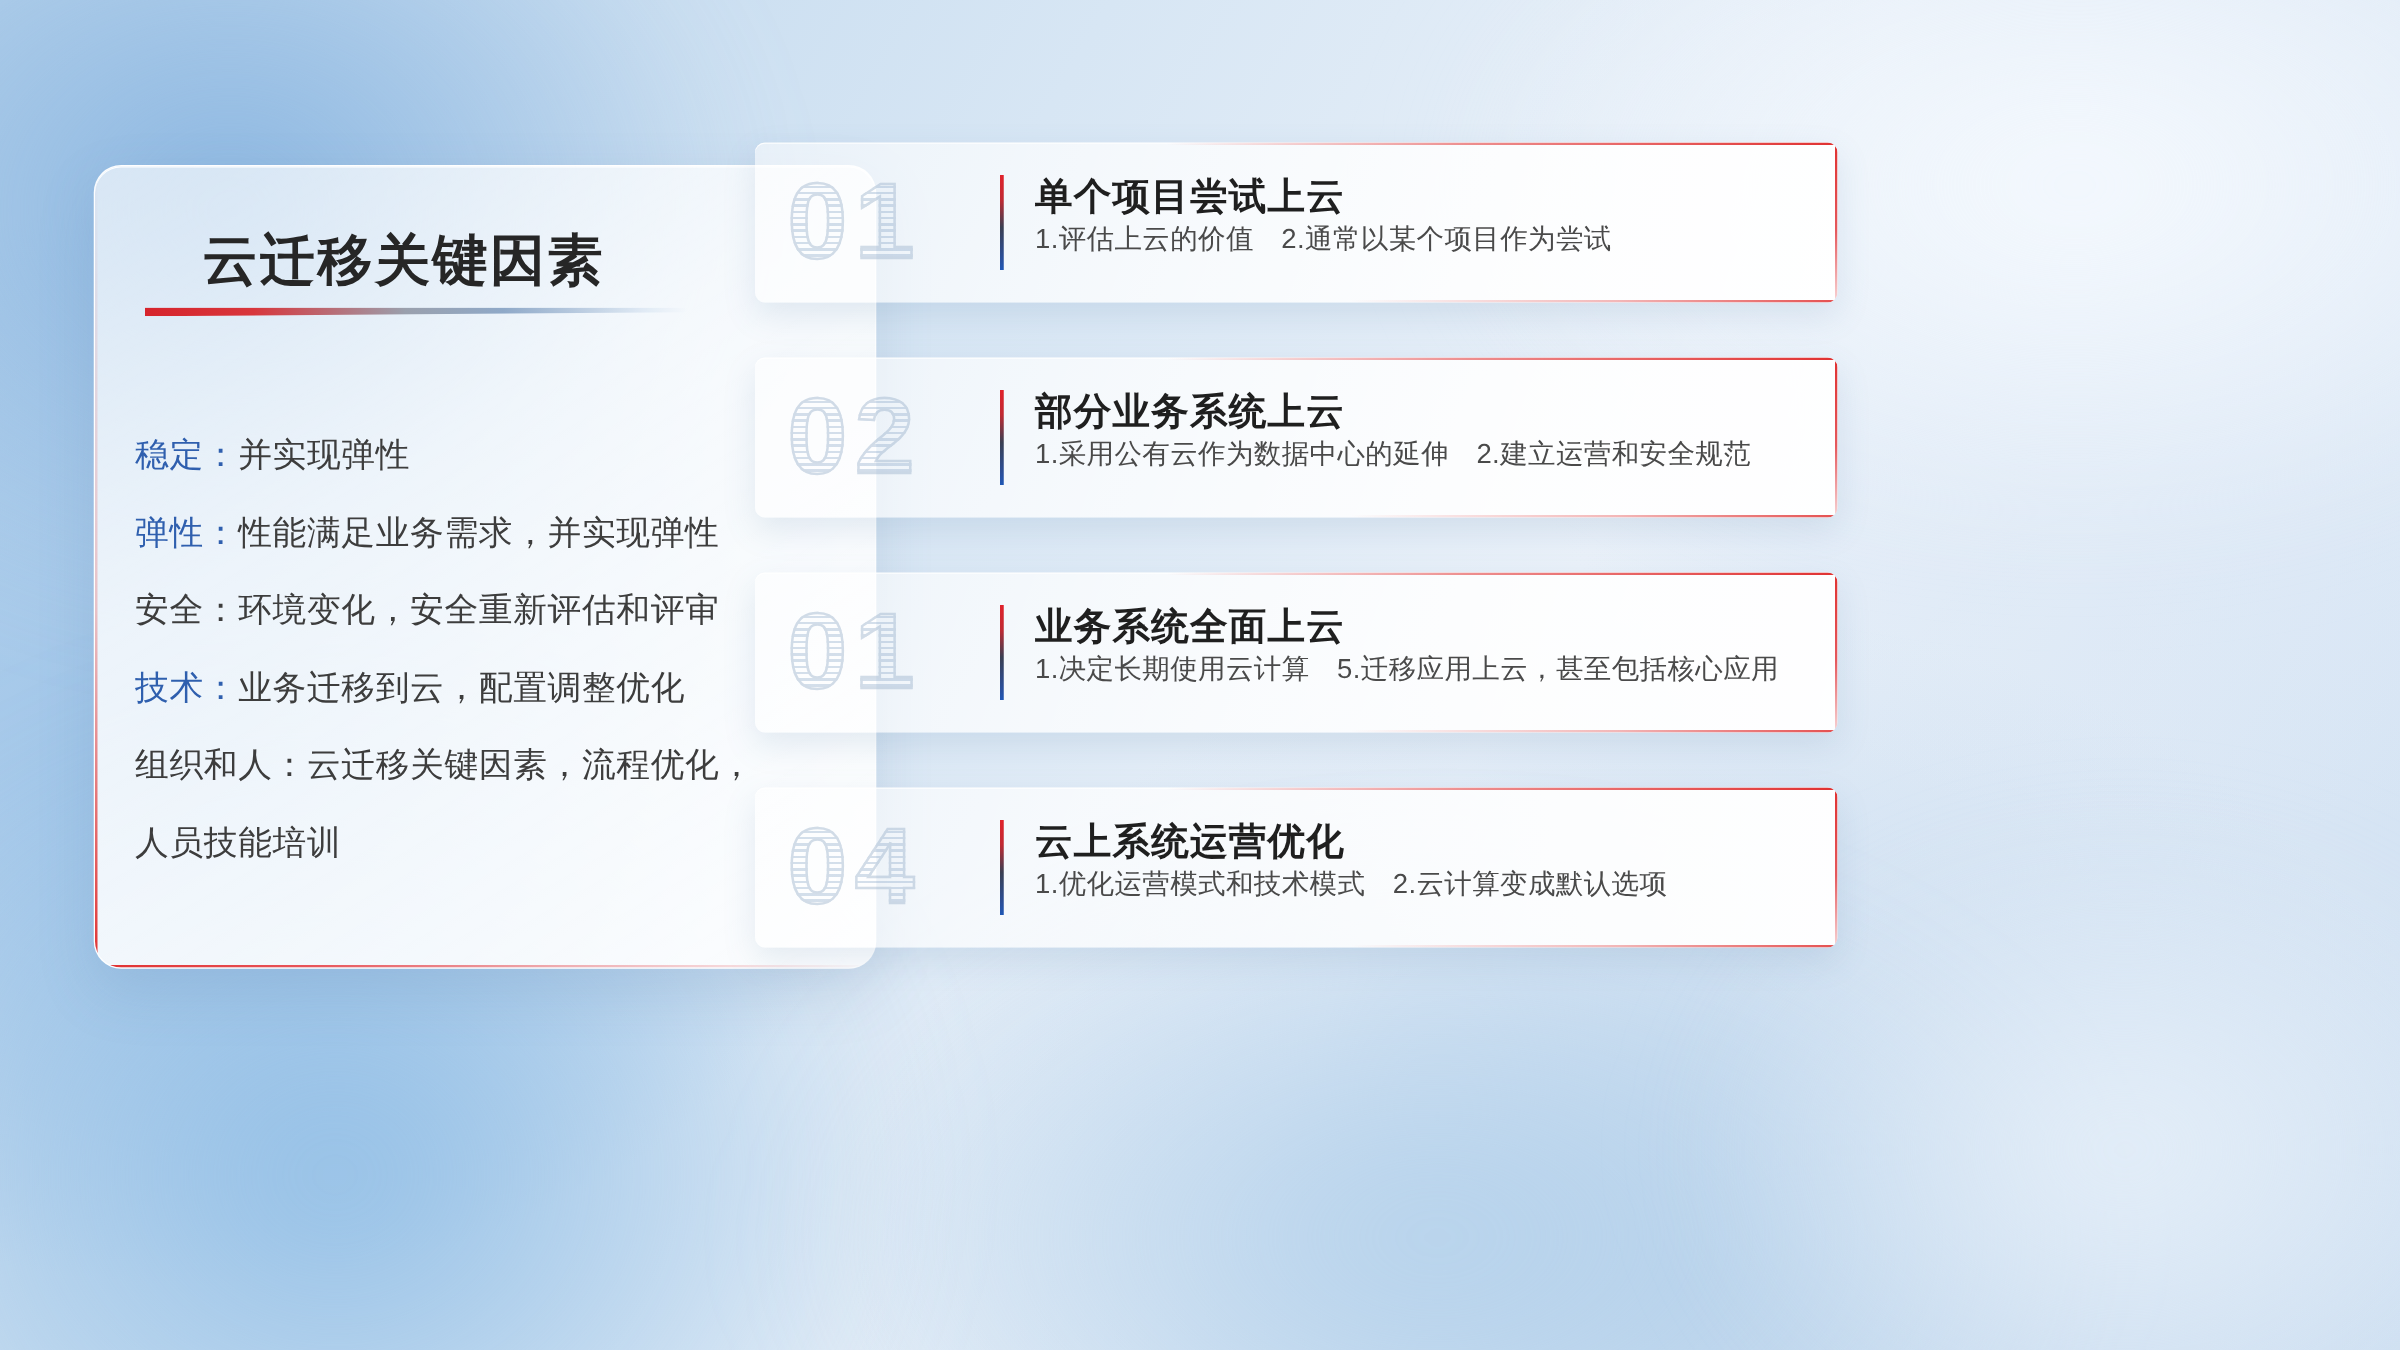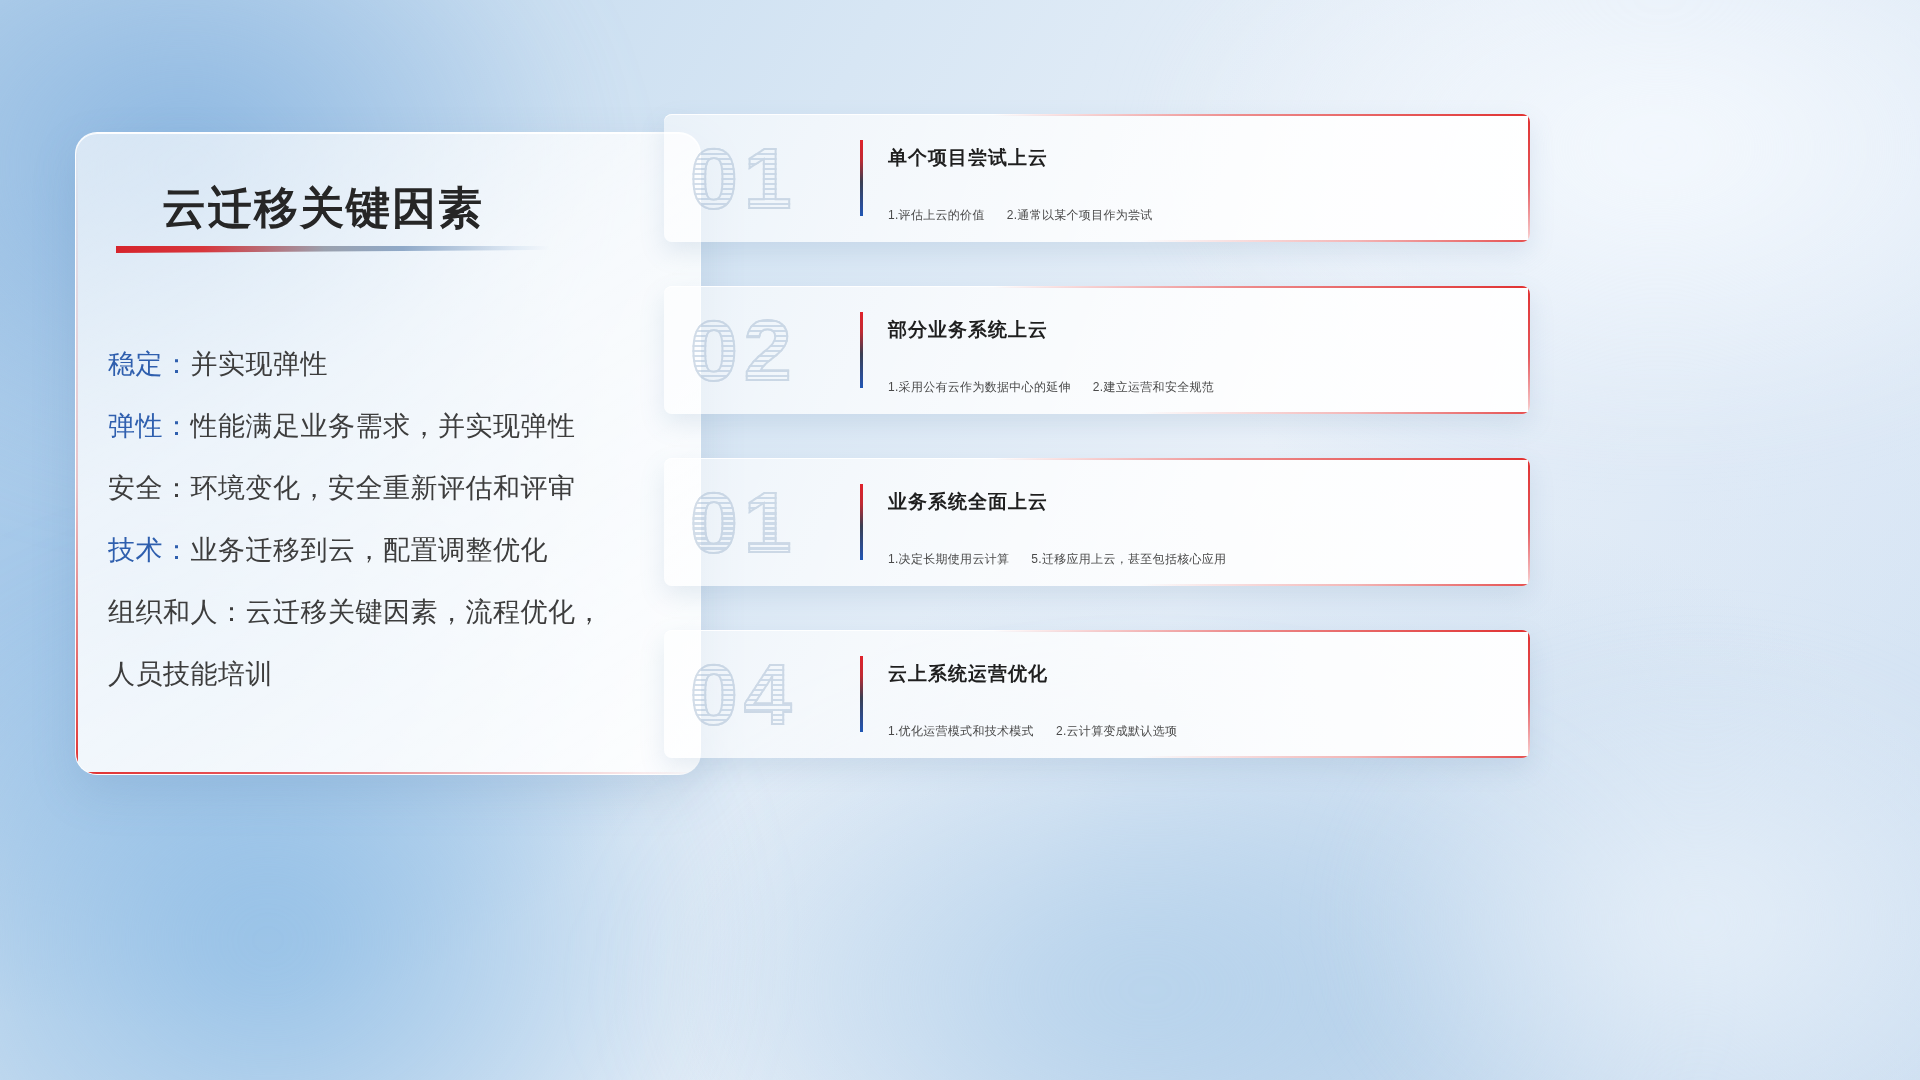--- a/index.html
+++ b/index.html
@@ -76,21 +76,21 @@
   }
   .panel-list { position:absolute; left:32px; top:200px; right:28px; }
   .panel-line {
     font-size:27px; line-height:62px; color:#3d3d3d; white-space:nowrap;
     letter-spacing:.5px;
   }
   .panel-line .lbl { color:#2f5fae; }
   .panel-line .lbl-dark { color:#3d3d3d; }
 
   
-  .cards { position:absolute; left:664px; top:114px; width:866px; }
+  .cards { position:absolute; left:604px; top:114px; width:866px; }
   .step-card {
     position:relative; height:128px; margin-bottom:44px;
     border-radius:8px;
     background:linear-gradient(110deg, rgba(255,255,255,.55) 0%, rgba(255,255,255,.72) 30%, rgba(255,255,255,.92) 72%, rgba(255,255,255,.98) 100%);
     box-shadow:0 10px 26px rgba(90,130,170,.15), inset 0 1px 0 rgba(255,255,255,.9);
     overflow:hidden;
   }
   .step-card .edge-top{
     position:absolute; top:0; left:38%; right:0; height:2px;
     background:linear-gradient(90deg, rgba(224,49,49,0) 0%, rgba(224,49,49,.55) 45%, #e03131 100%);
@@ -118,25 +118,25 @@
     -webkit-background-clip:text; background-clip:text;
     user-select:none;
   }
 
   .accent-bar {
     position:absolute; left:196px; top:26px; width:3px; height:76px;
     background:linear-gradient(180deg,#e0222b 0%, #c02a33 26%, #3a3f52 55%, #2a4f9b 88%, #1f57b5 100%);
   }
   .step-body { position:absolute; left:224px; top:24px; right:24px; }
   .step-title {
-    font-size:19px; font-weight:bold; color:#1f1f1f; letter-spacing:1px;
+    font-size:30px; font-weight:bold; color:#1f1f1f; letter-spacing:1px;
     line-height:40px; white-space:nowrap;
   }
   .step-sub {
-    margin-top:24px; font-size:12px; color:#4a4a4a; letter-spacing:.3px;
+    margin-top:0; font-size:22px; color:#4a4a4a; letter-spacing:.3px;
     line-height:26px; white-space:nowrap;
   }
   .step-sub .gap { display:inline-block; width:22px; }
 </style>
 </head>
 <body>
 
 <div class="bg">
   <div class="bg-base"></div>
   <div class="bg-blob1"></div>

